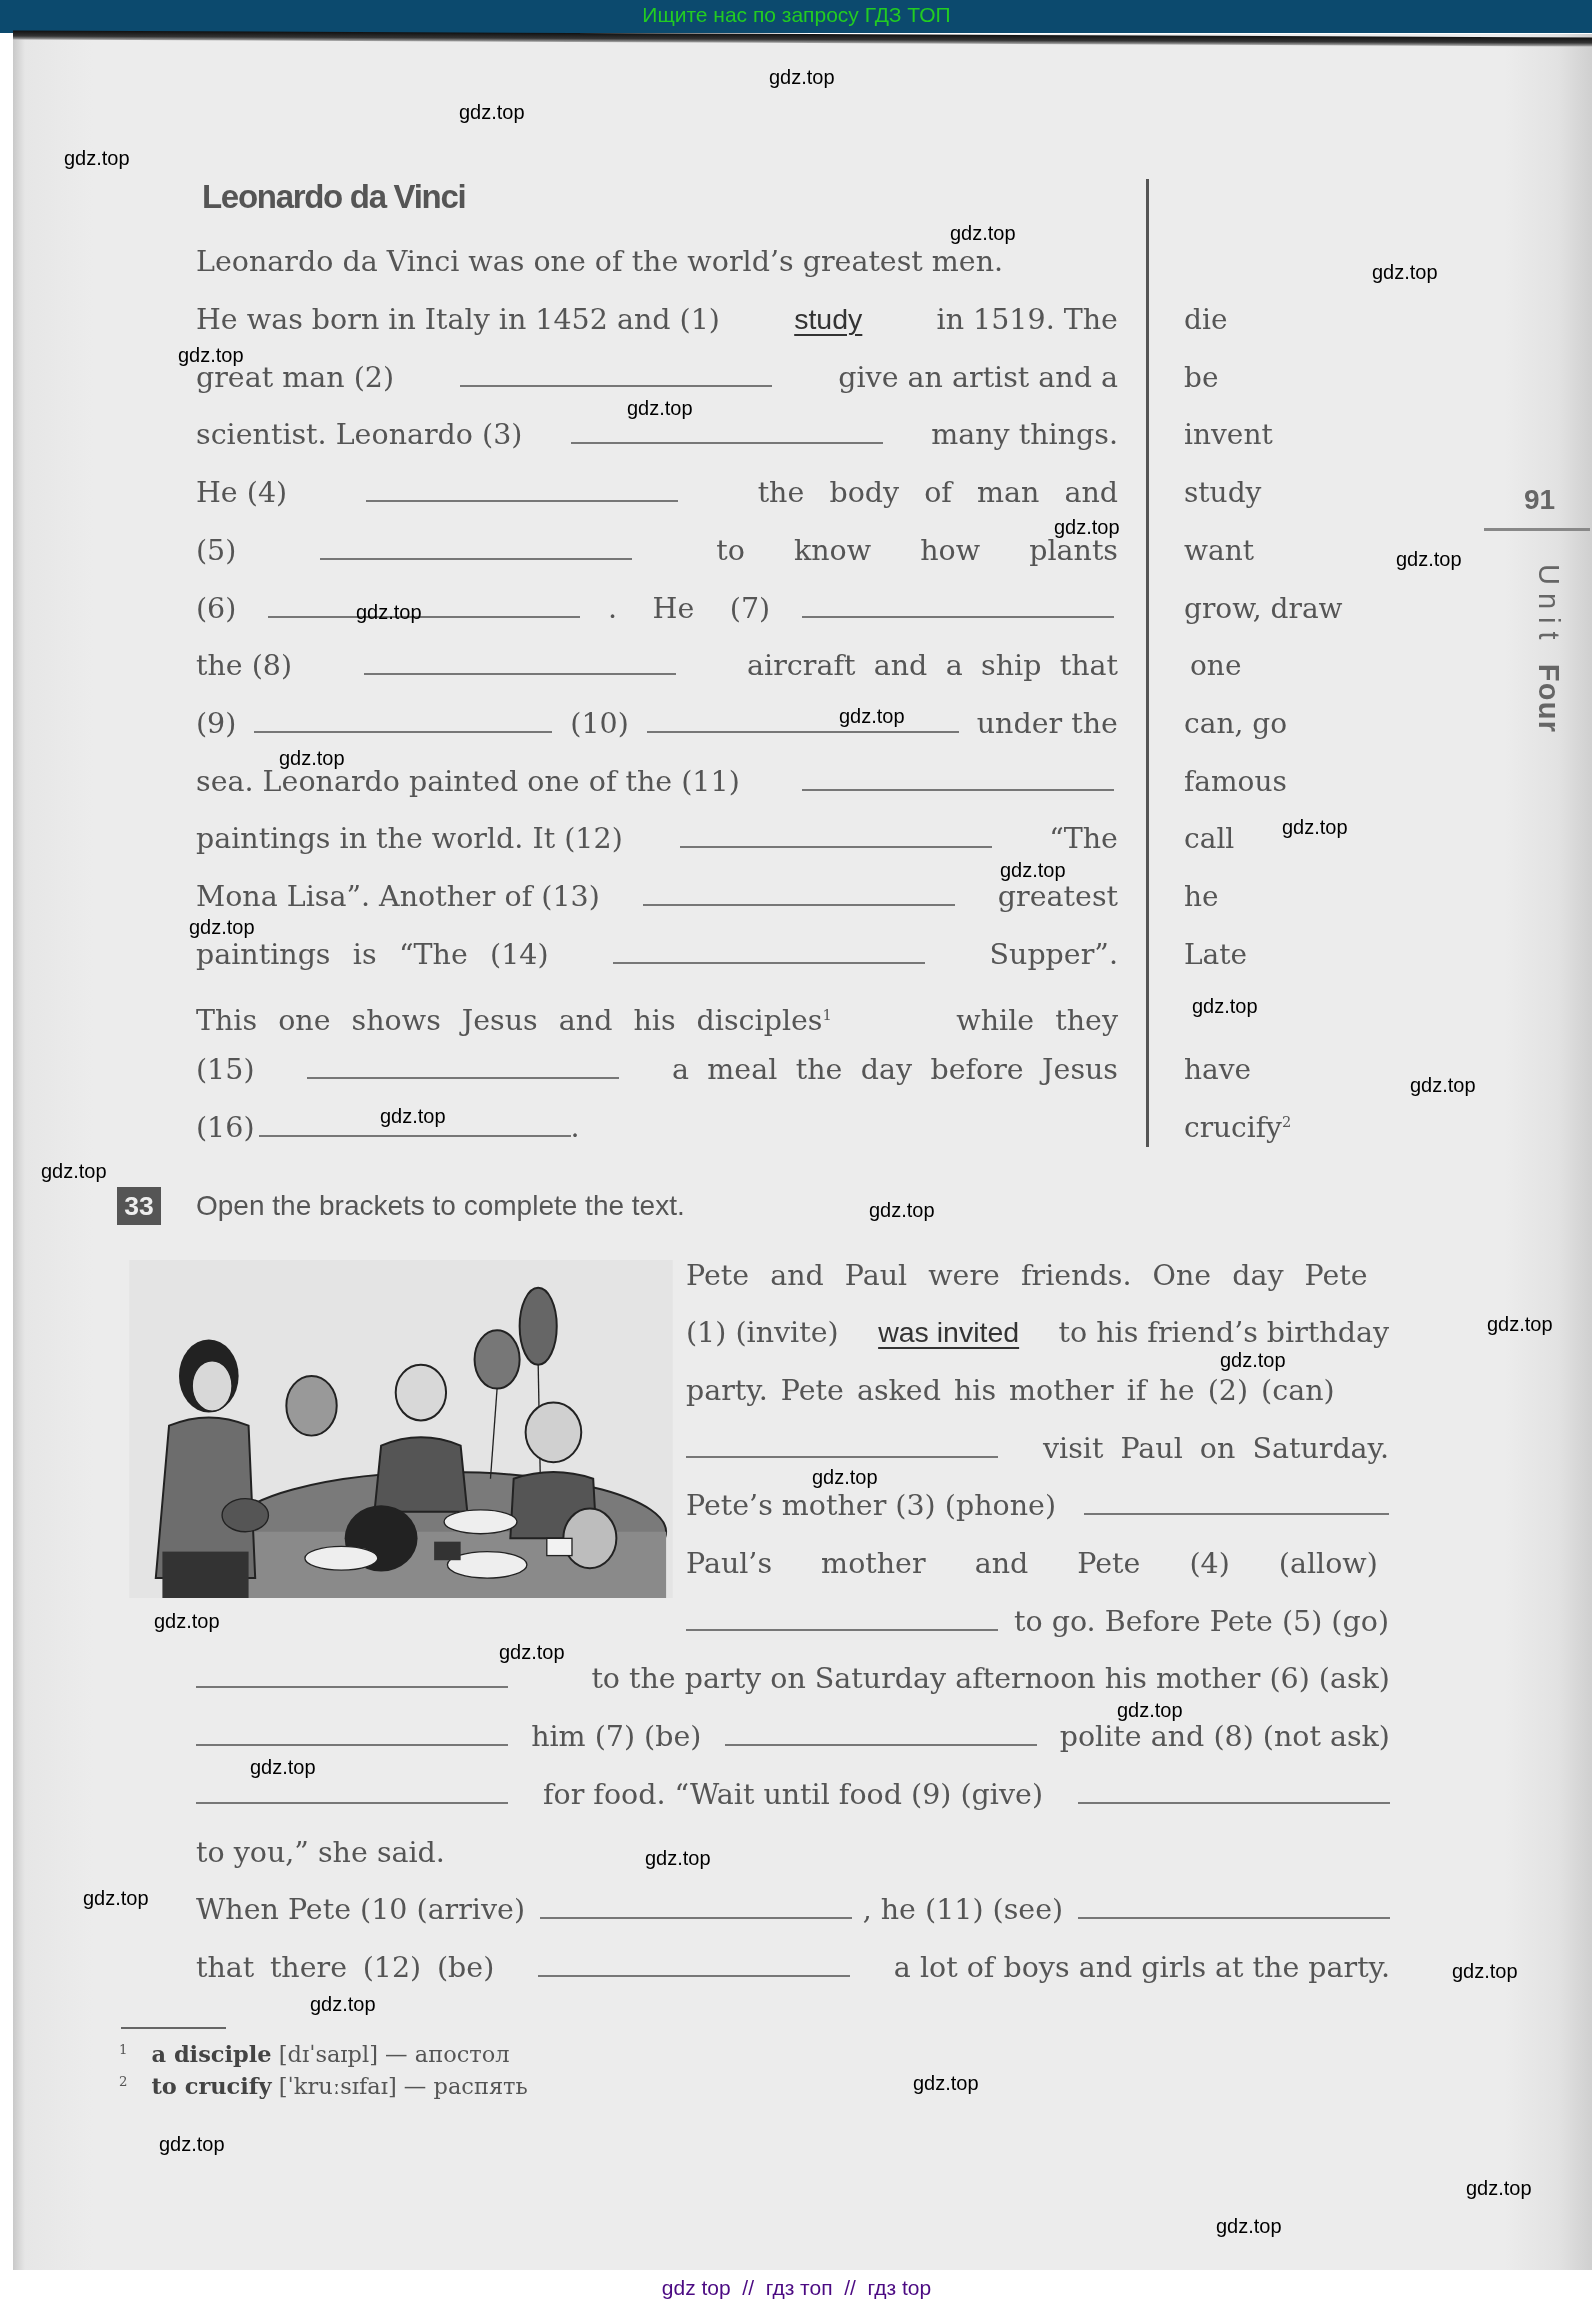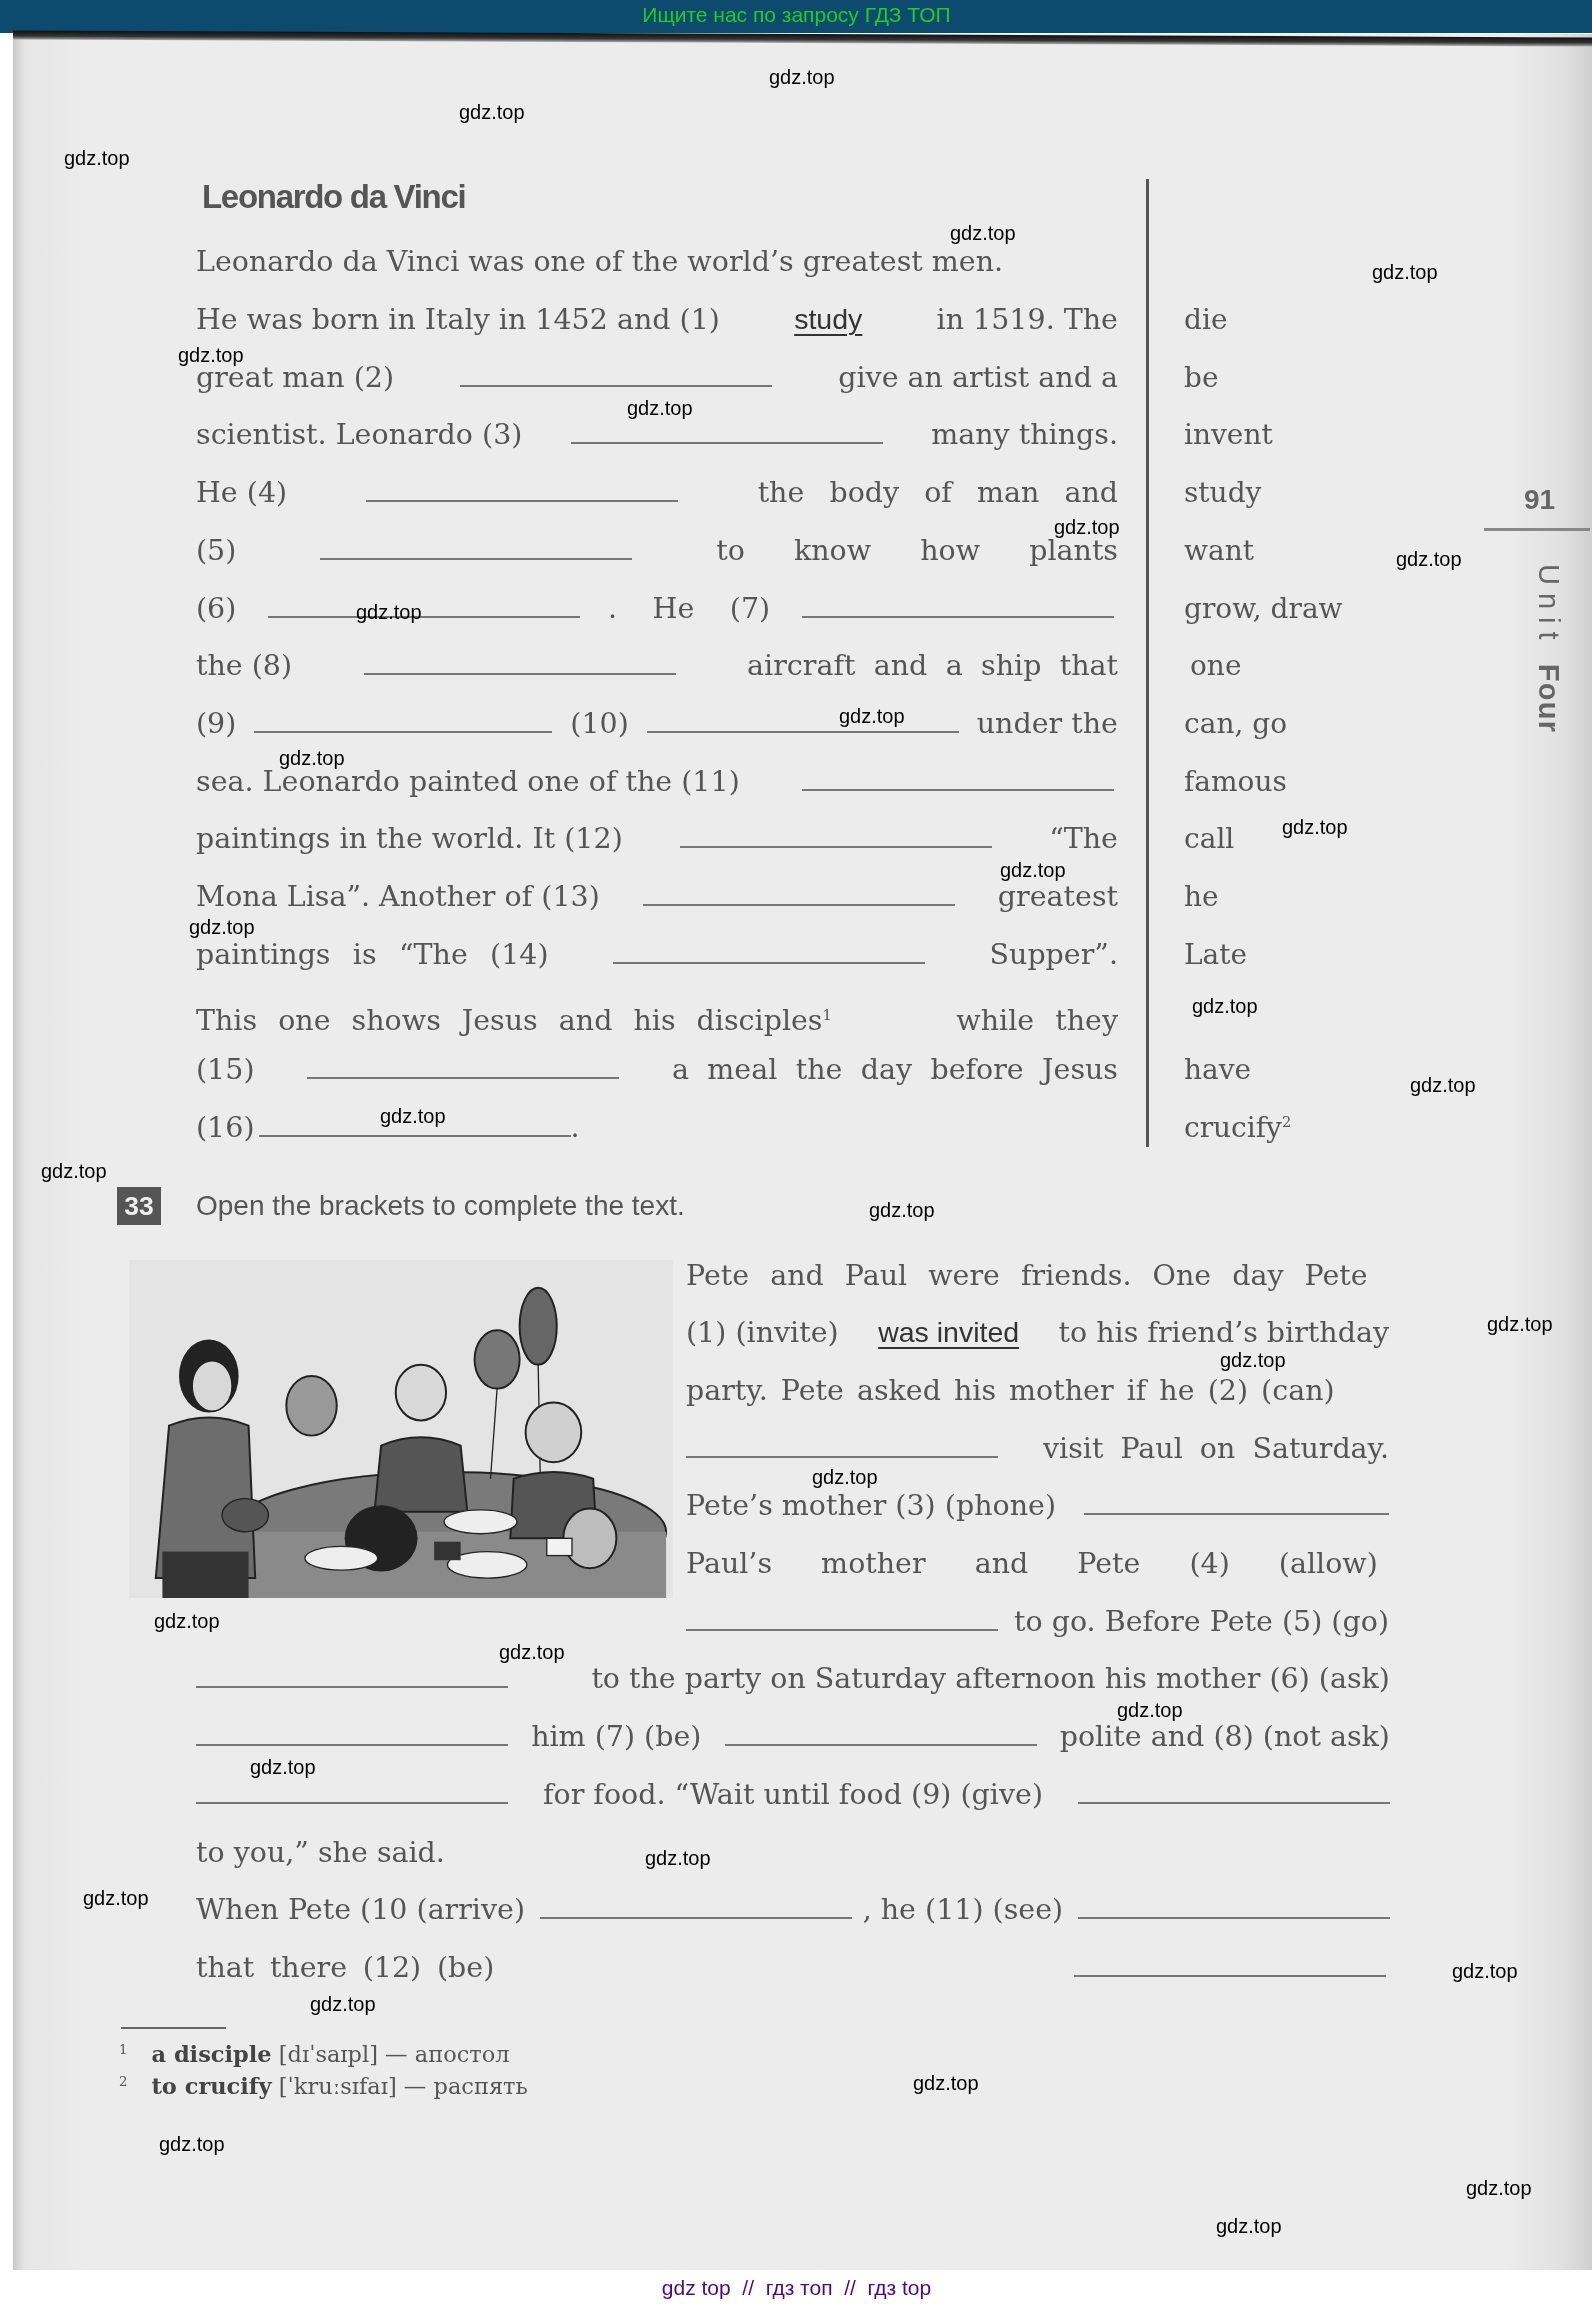--- a/index.html
+++ b/index.html
@@ -235,20 +235,21 @@
   </div>
   <div class="line serif" style="left:196px;top:1893px;width:1194px;color:#555">
     <span>When Pete (10 (arrive)</span>
     <span class="blank" style="width:312px;margin-right:0"></span>
     <span>, he (11) (see)</span>
     <span class="blank" style="width:312px;margin-right:0"></span>
   </div>
   <div class="line serif" style="left:196px;top:1951px;width:1194px;color:#555">
     <span style="word-spacing:6.6px">that there (12) (be)</span>
     <span class="blank" style="width:312px"></span>
+    <span>a lot of boys and girls at the party.</span>
   </div>
 </div>
 
 <div class="fn-rule"></div>
 <div class="fn" style="top:2041px">
   <sup>1</sup><b>a disciple</b> <span>[dɪˈsaɪpl]</span> <span>—</span> <span>апостол</span>
 </div>
 <div class="fn" style="top:2073px">
   <sup>2</sup><b>to crucify</b> <span>[ˈkruːsɪfaɪ]</span> <span>—</span> <span>распять</span>
 </div>

